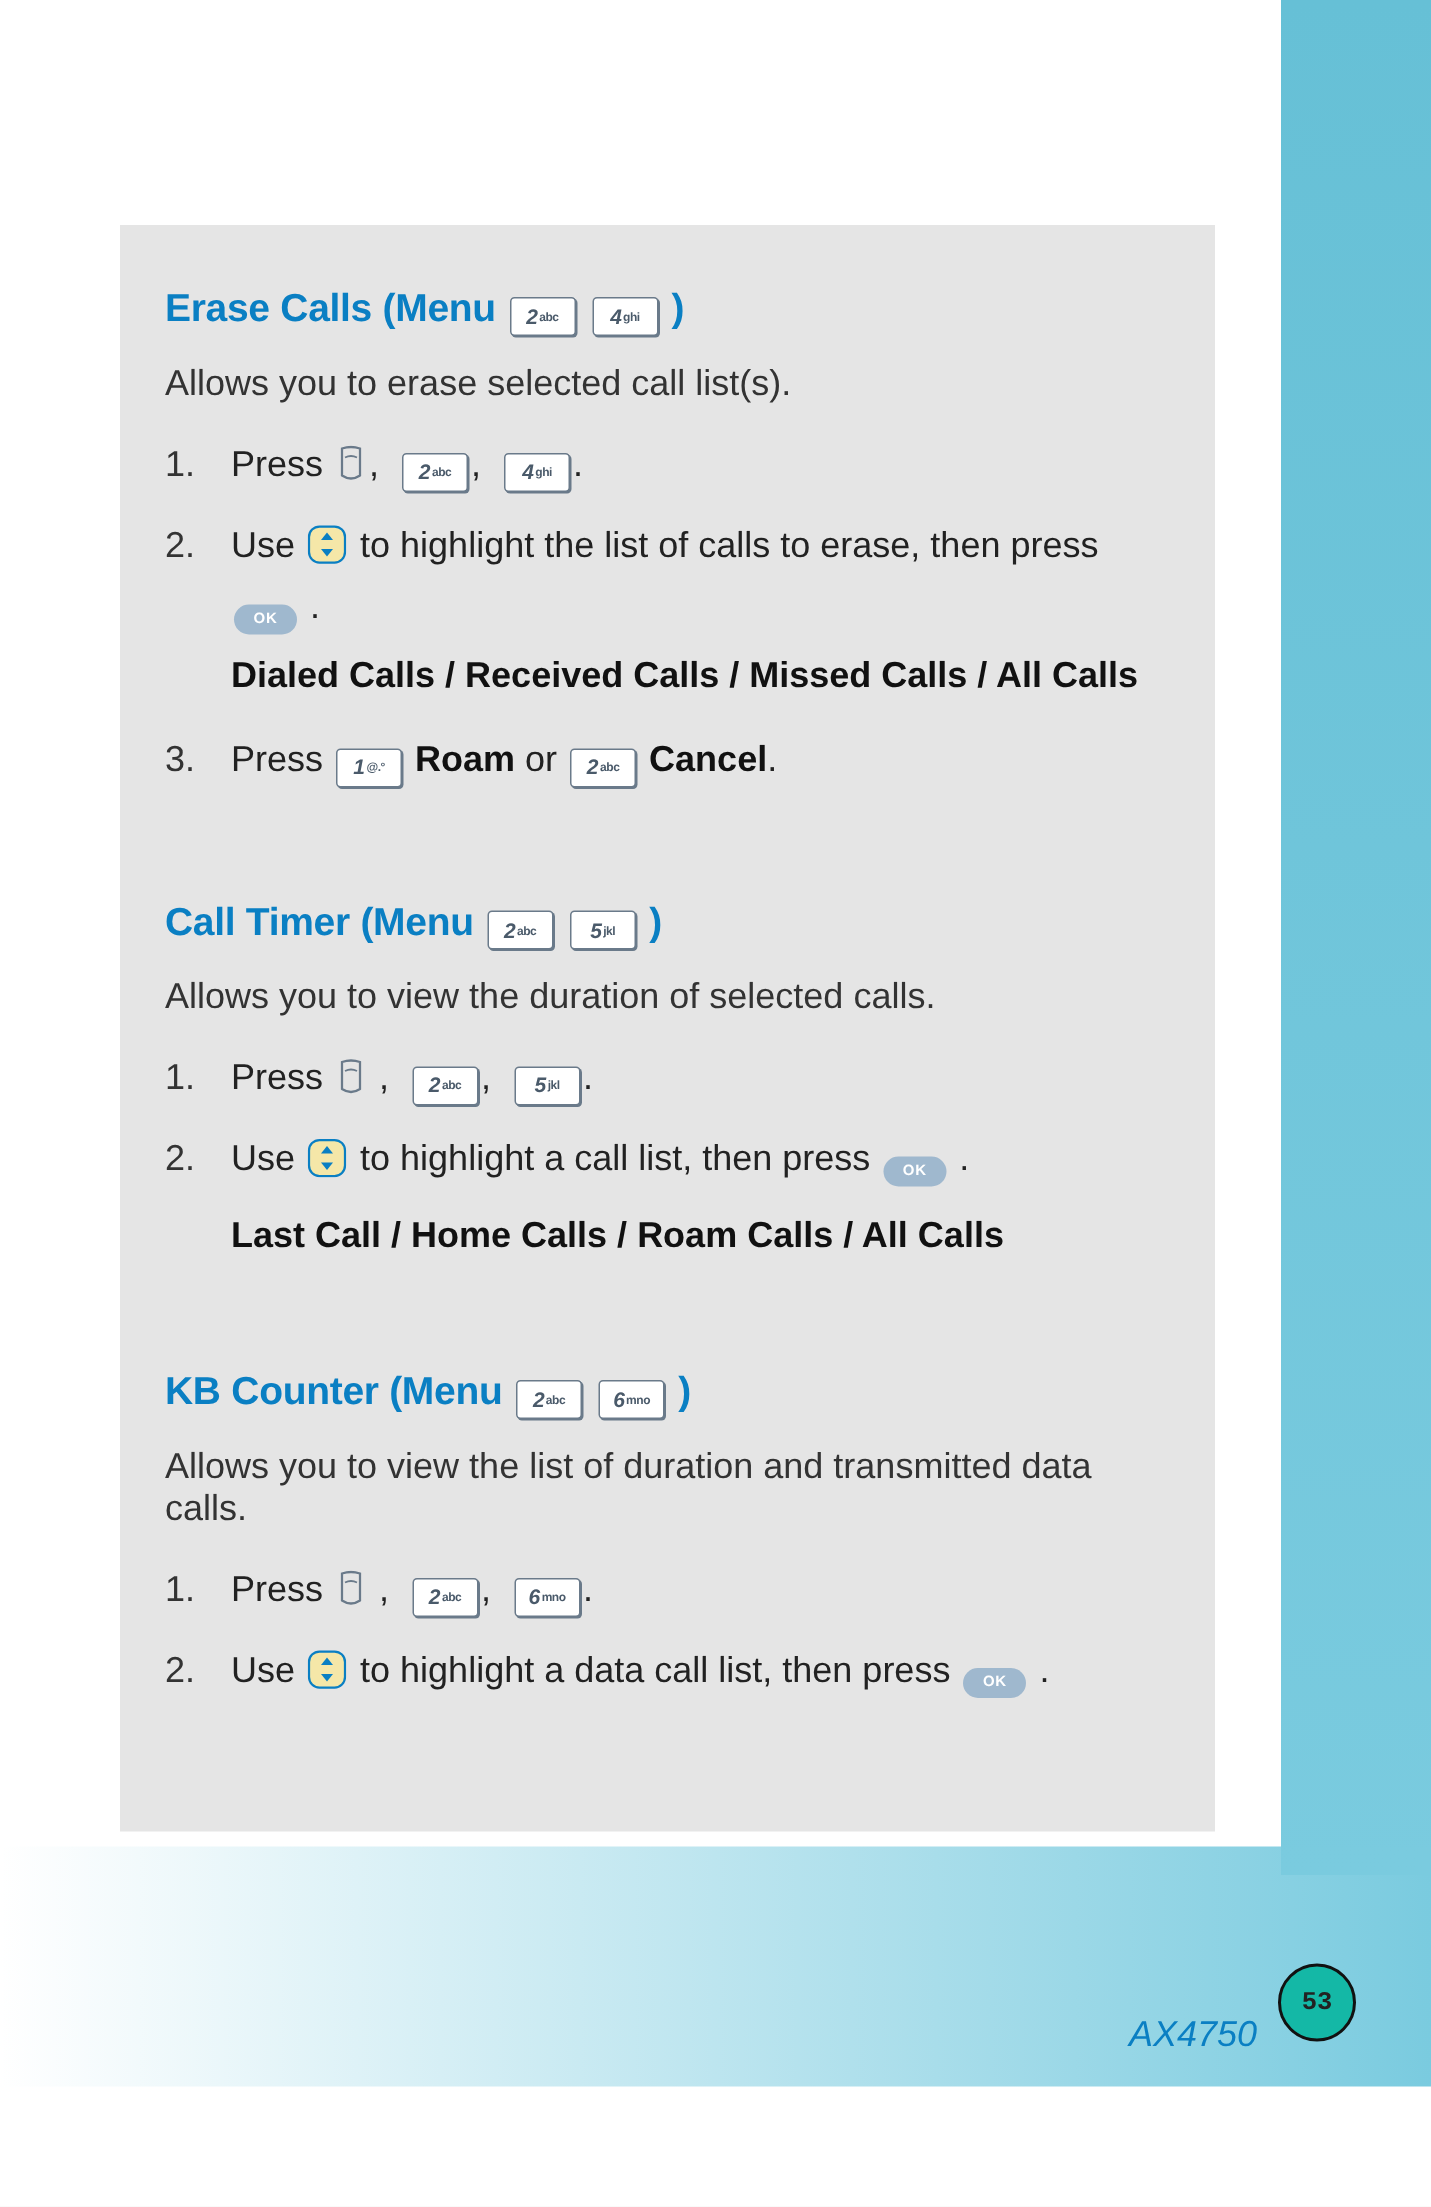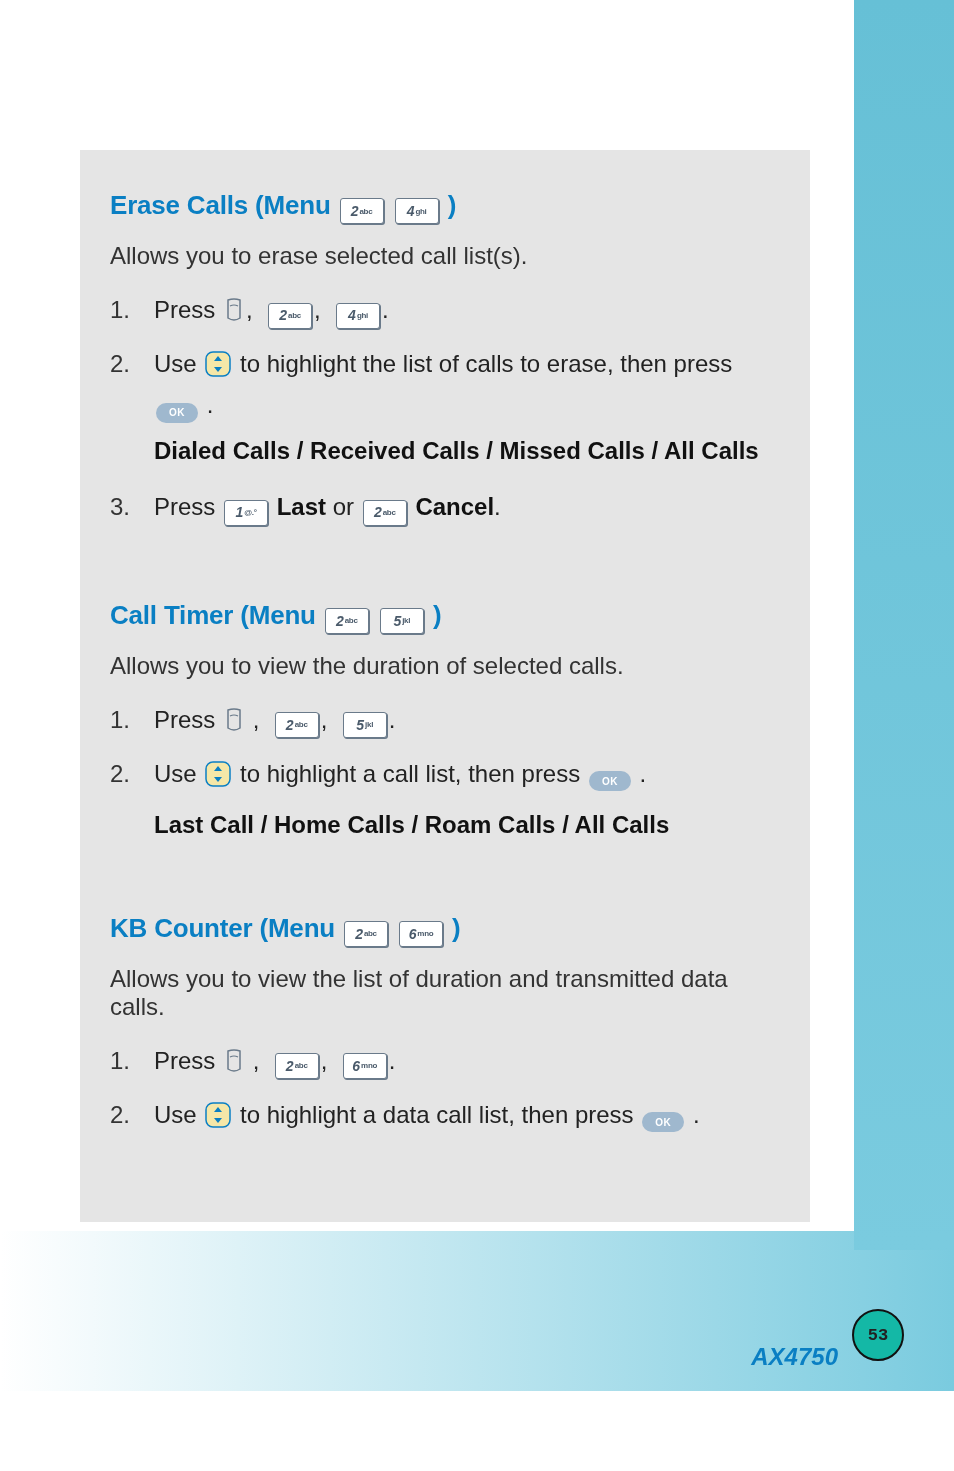--- a/index.html
+++ b/index.html
@@ -139,21 +139,21 @@
   .footer {
     position: absolute;
     right: 50px;
     bottom: 100px;
     display: flex;
     align-items: center;
     gap: 14px;
   }
   .model {
     color: #0a7fc3;
-    font-weight: 700;
+    font-weight: 400;
     font-style: italic;
     font-size: 24px;
     margin-top: 44px;
   }
   .pageno {
     width: 48px;
     height: 48px;
     border: 2.5px solid #111;
     border-radius: 50%;
     display: flex;
@@ -231,21 +231,21 @@
       <div class="sub">Dialed Calls / Received Calls / Missed Calls / All Calls</div>
 
       <div class="step">
         <div class="num">3.</div>
         <div class="body">
           <span>Press </span>
           <span class="key">
               <span class="d">1</span>
               <span class="l">@.°</span>
             </span>
-          <span class="bold">Last</span>
+          <span class="bold">Roam</span>
           <span> or </span>
           <span class="key">
               <span class="d">2</span>
               <span class="l">abc</span>
             </span>
           <span class="bold">Cancel</span><span>.</span>
         </div>
       </div>
     </div>
 

